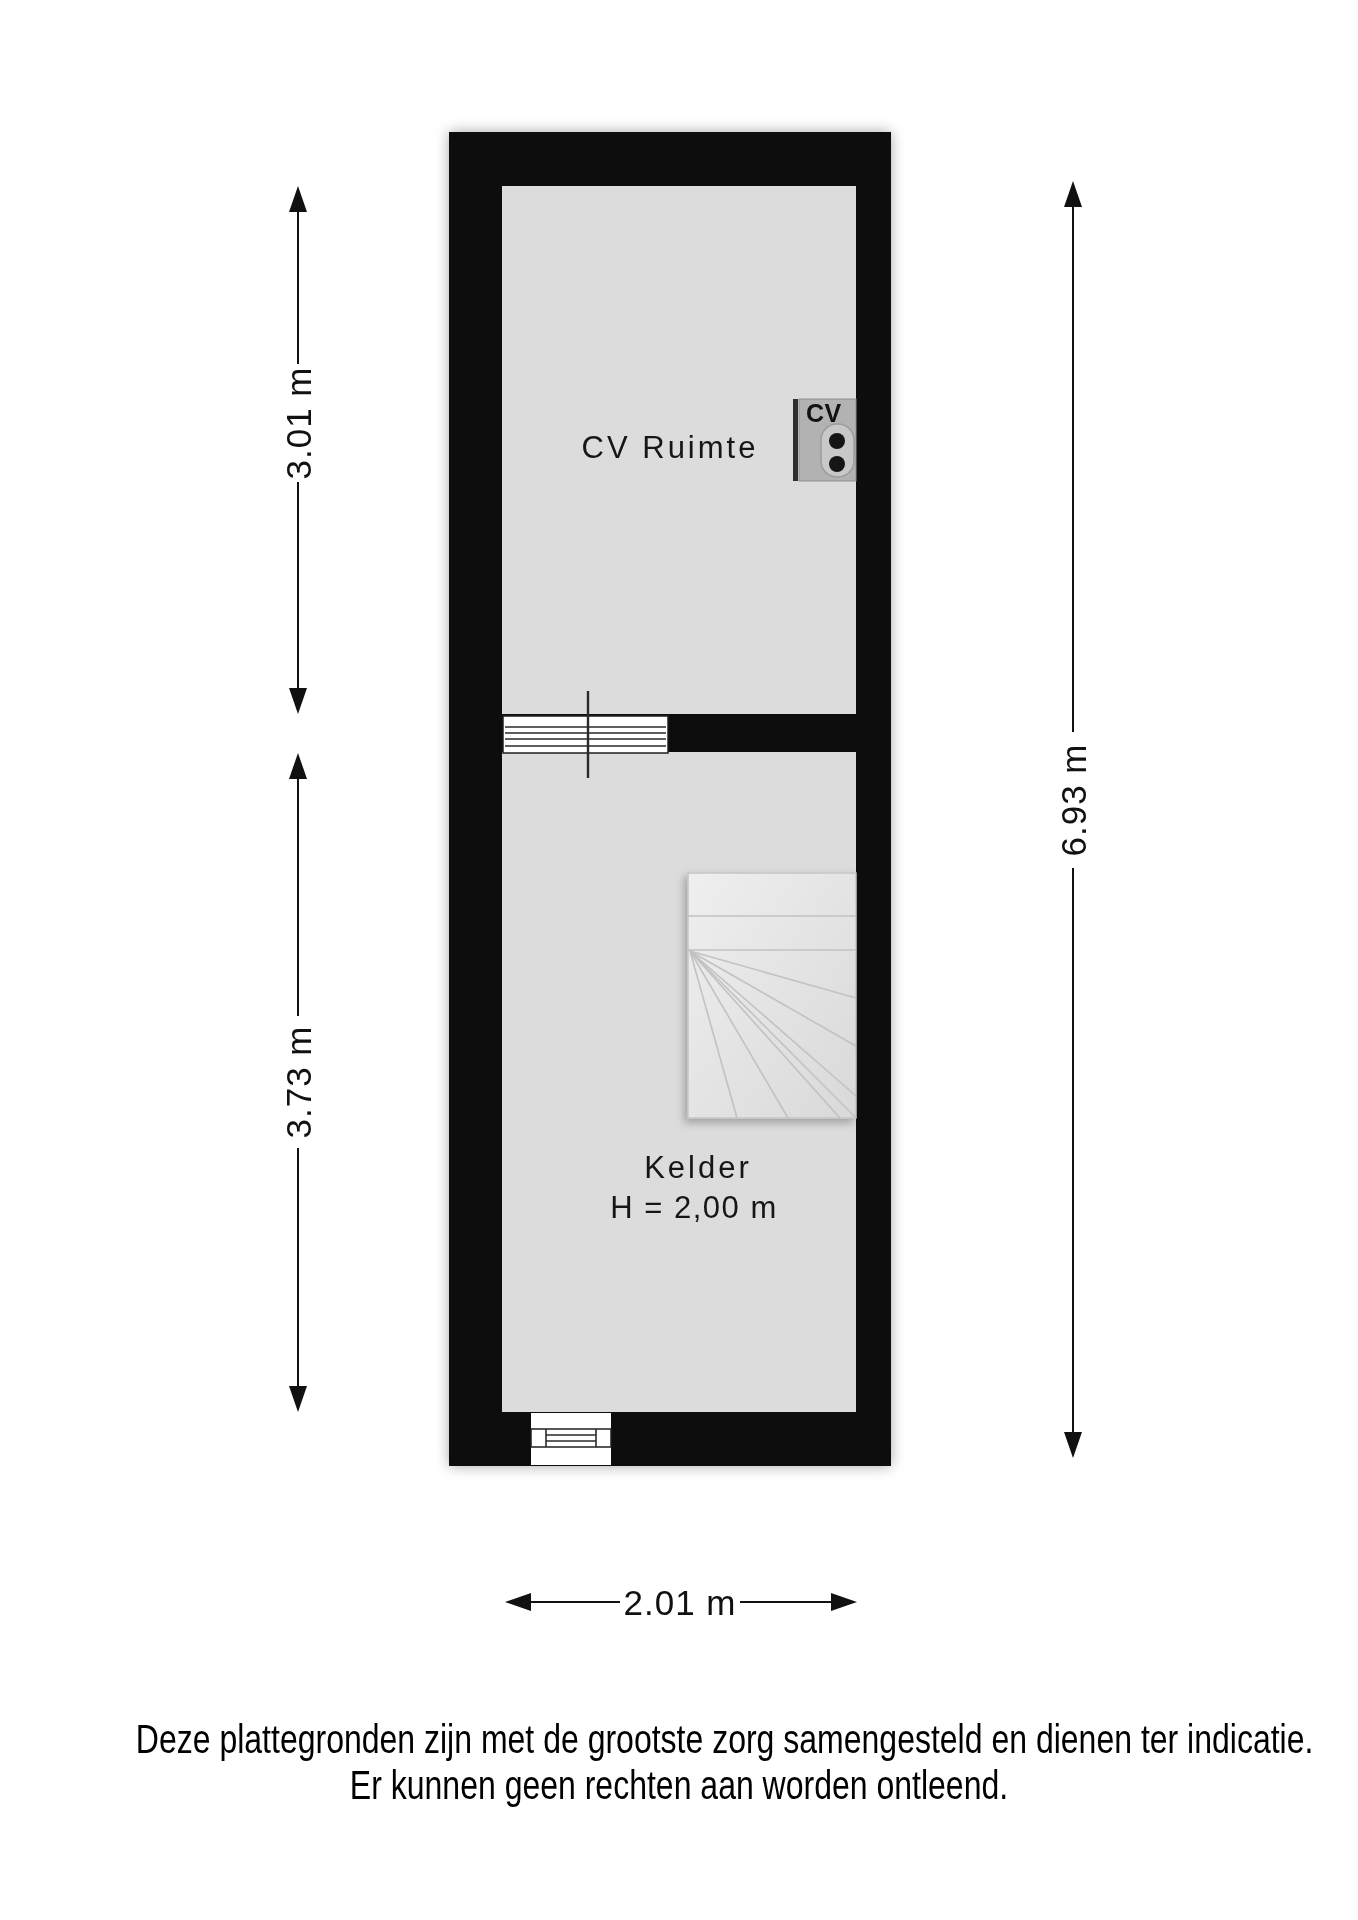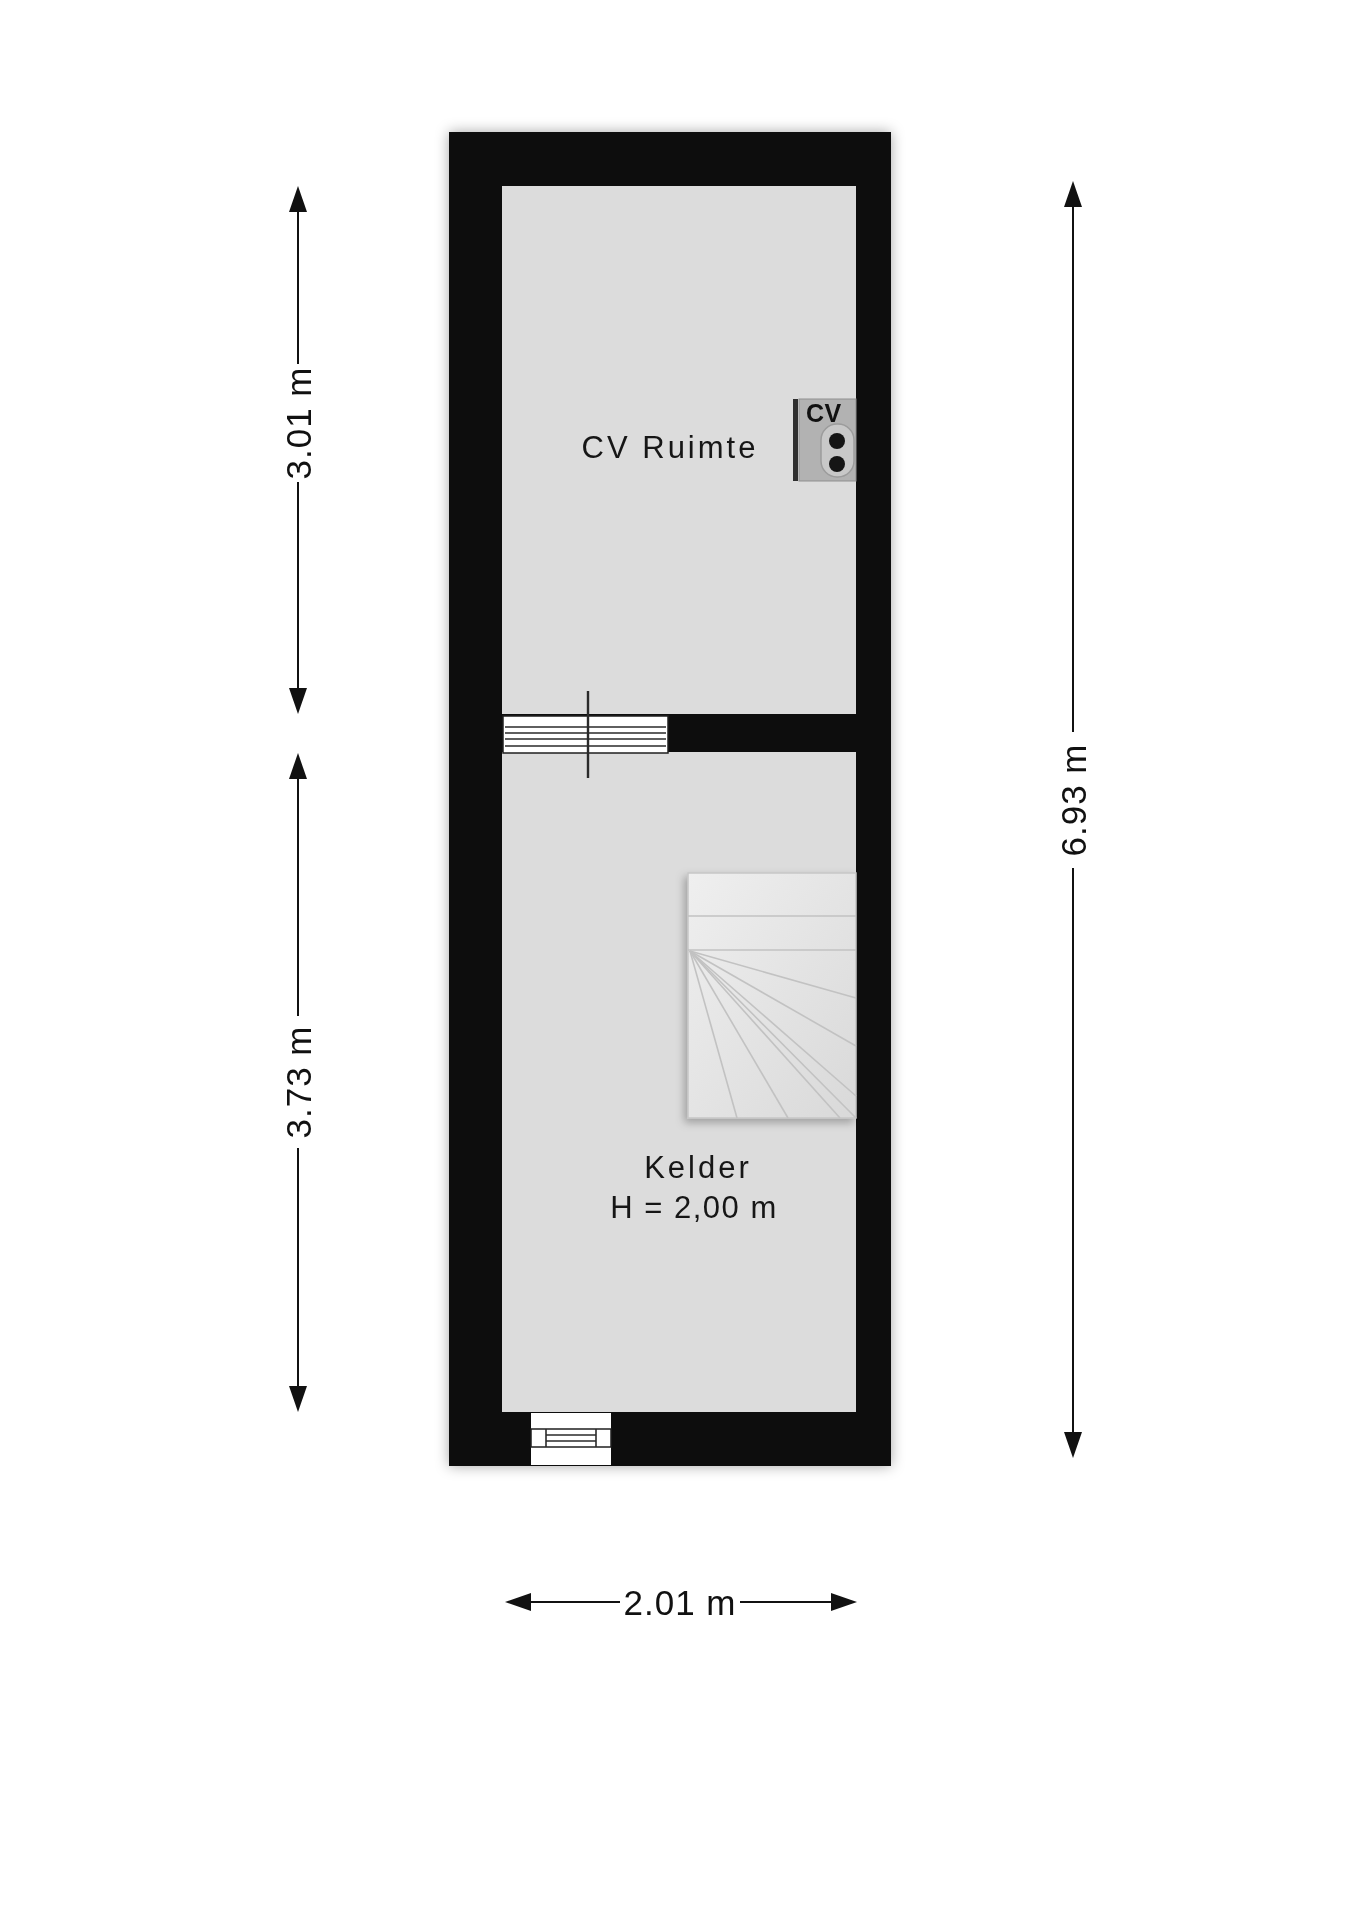--- a/index.html
+++ b/index.html
@@ -144,14 +144,18 @@
 
     <g>
       <polygon class="dim-head" points="505,1602 531,1593 531,1611"></polygon>
       <line class="dim-line" x1="527" y1="1602" x2="620" y2="1602"></line>
       <text class="dim-label" x="680" y="1602">2.01 m</text>
       <line class="dim-line" x1="740" y1="1602" x2="831" y2="1602"></line>
       <polygon class="dim-head" points="857,1602 831,1593 831,1611"></polygon>
     </g>
   </svg>
 
+  <div class="footer">
+    <div class="footer-line">Deze plattegronden zijn met de grootste zorg samengesteld en dienen ter indicatie.</div>
+    <div class="footer-line">Er kunnen geen rechten aan worden ontleend.</div>
+  </div>
 
 </div>
 
 </body></html>

